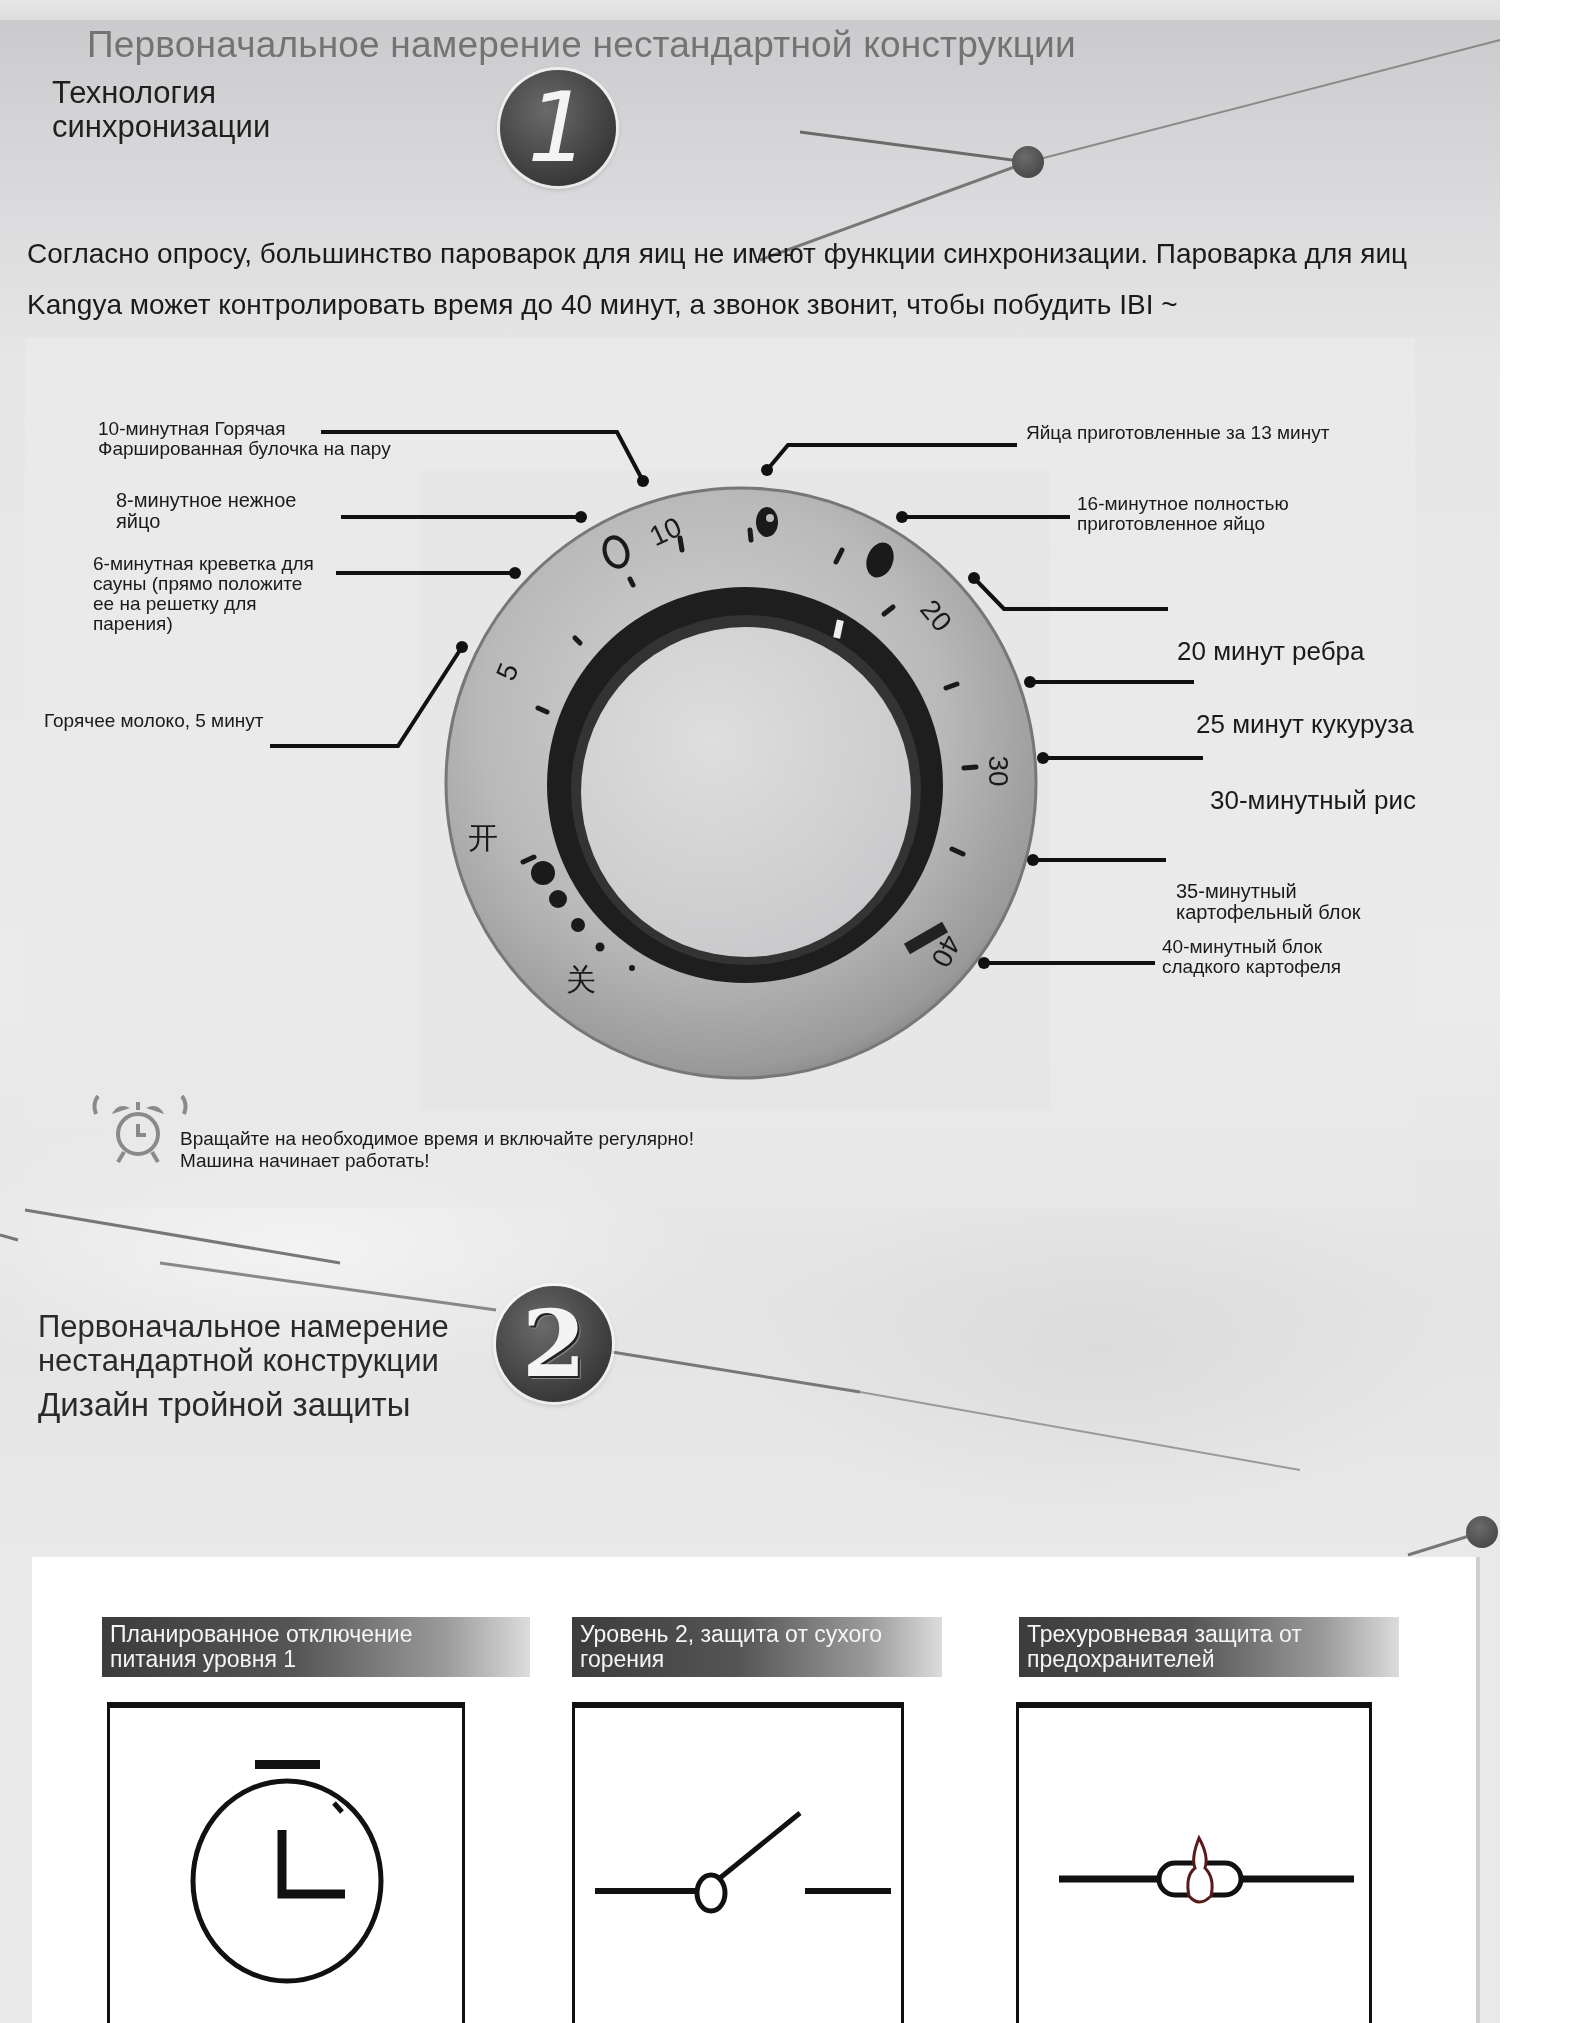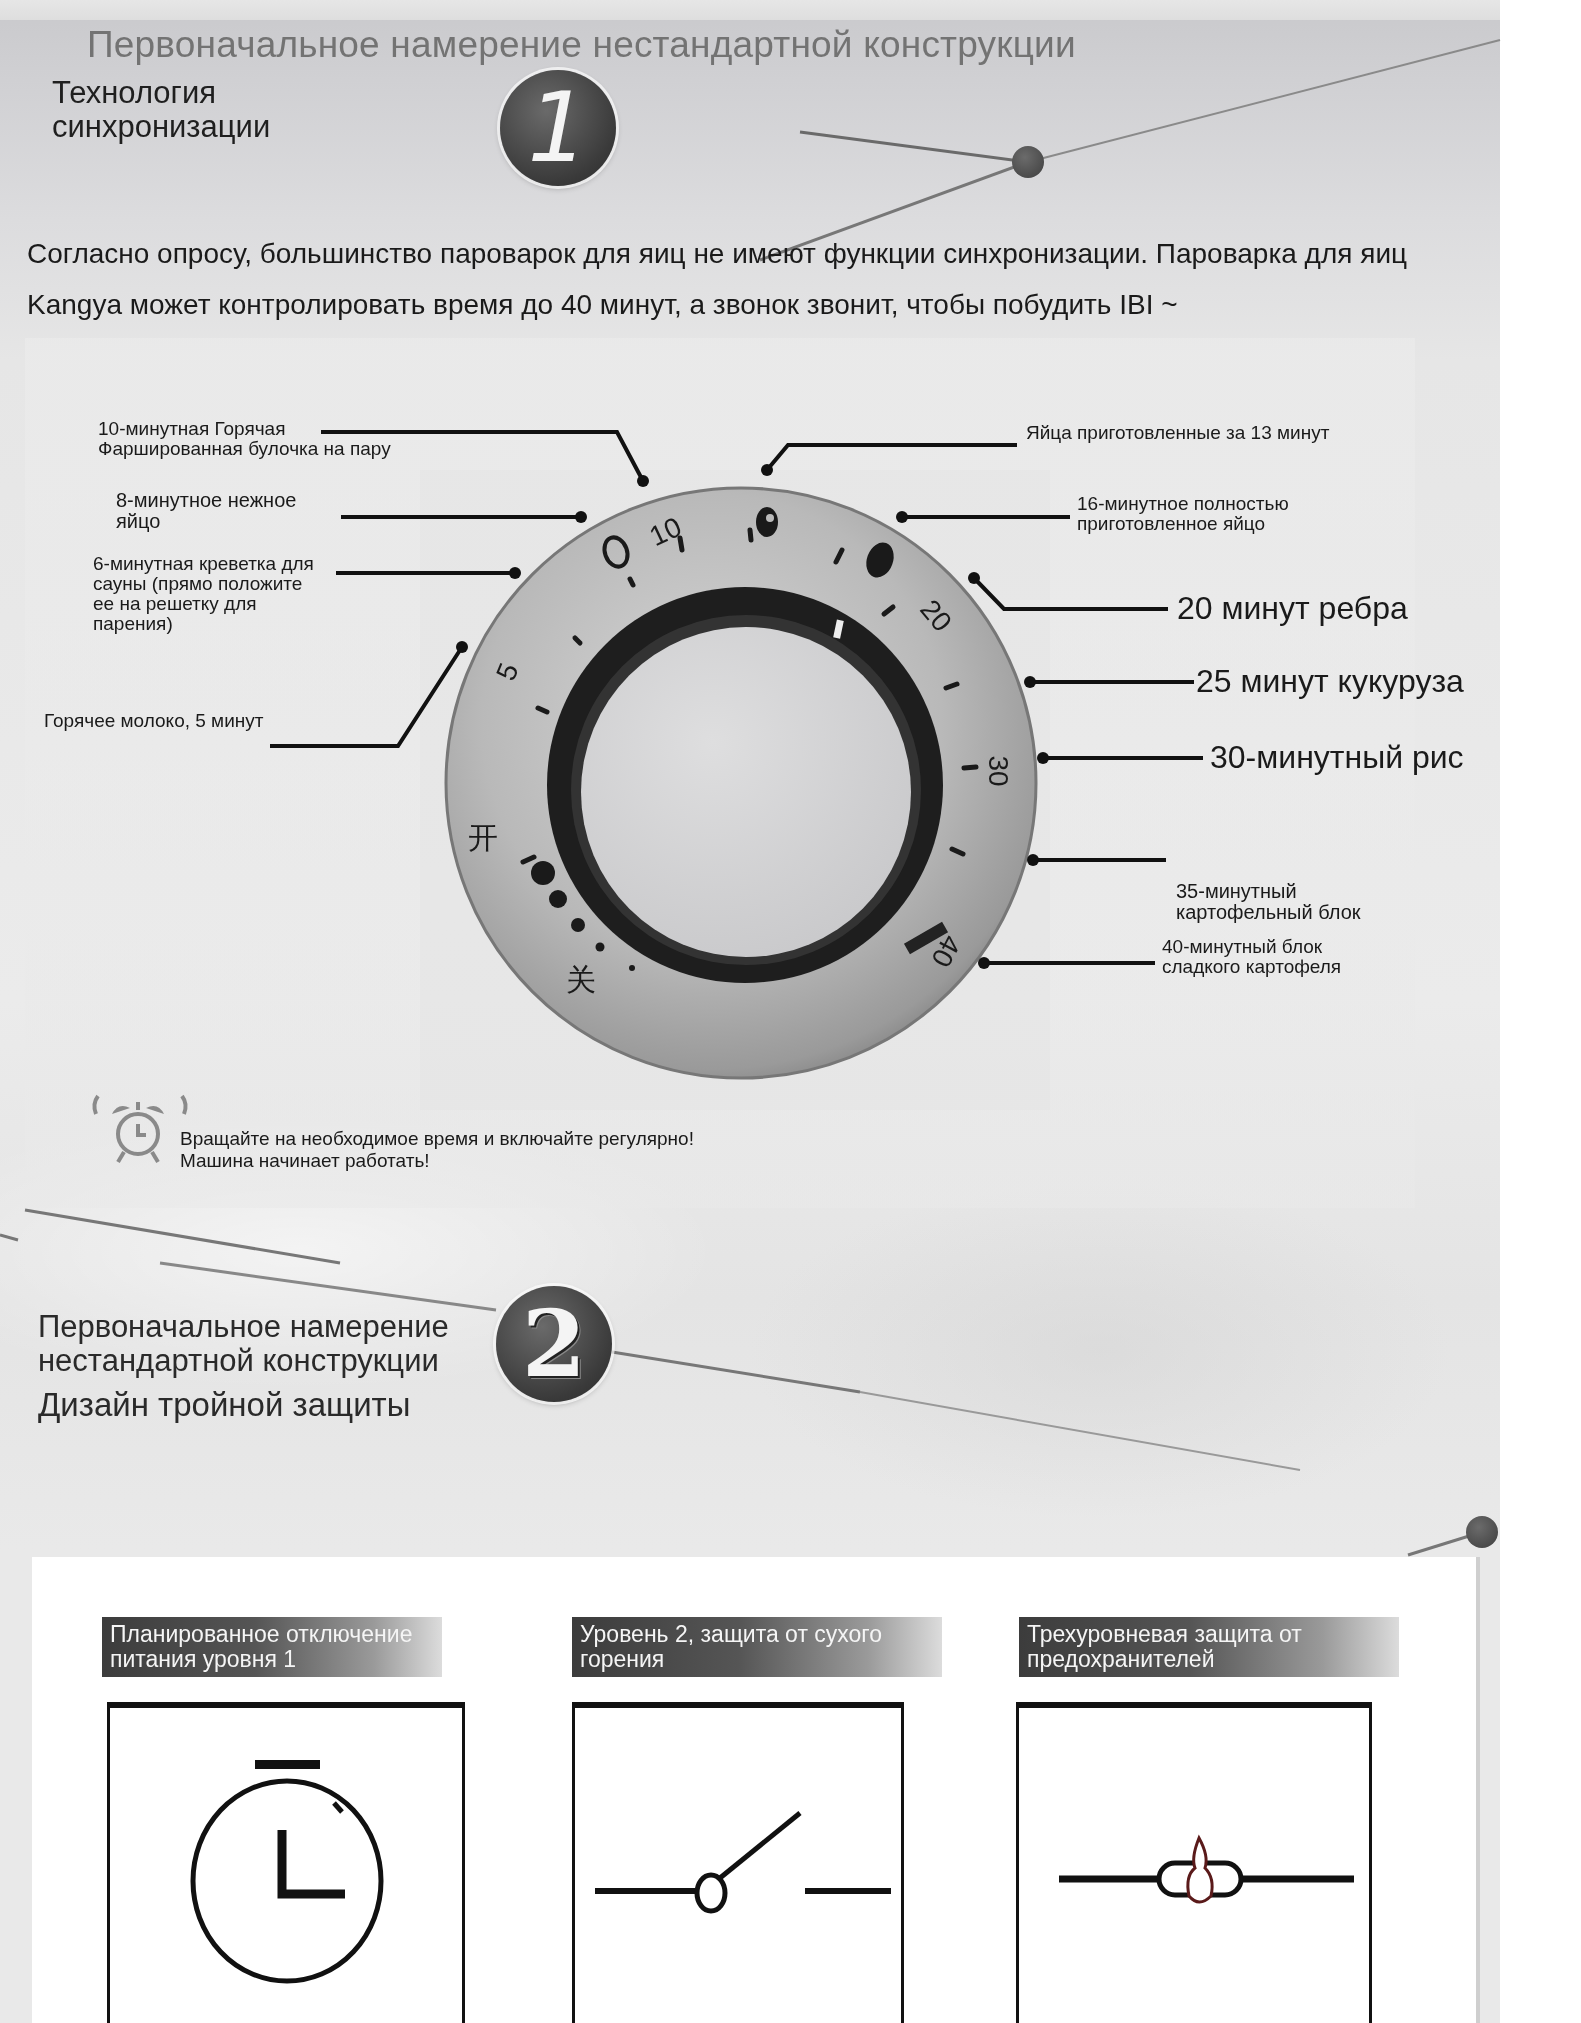--- a/index.html
+++ b/index.html
@@ -52,21 +52,21 @@
     background: linear-gradient(180deg, #ececec, #e9e9e9);
     opacity: 0.6;
   }
   .dial-bg-box {
     position: absolute; left: 420px; top: 470px; width: 630px; height: 640px;
     background: #e3e3e3; opacity: 0.55;
   }
   .lbl { position: absolute; color: #1a1a1a; white-space: nowrap; }
   .lbl-sm { font-size: 19px; line-height: 20px; }
   .lbl-md { font-size: 20px; line-height: 21px; }
-  .lbl-lg { font-size: 32px; line-height: 28px; }
+  .lbl-lg { font-size: 26px; line-height: 28px; margin-top: 43px; }
   svg.overlay { position: absolute; left: 0; top: 0; }
   .hint { left: 180px; top: 1128px; font-size: 19px; line-height: 22px; color: #1a1a1a; white-space: nowrap; }
   .sec2-title { left: 38px; top: 1310px; font-size: 31px; line-height: 34px; color: #2a2a2a; }
   .sec2-sub { left: 38px; top: 1386px; font-size: 33px; color: #2a2a2a; white-space: nowrap; }
   .panel {
     position: absolute; left: 32px; top: 1557px; width: 1444px; height: 480px;
     background: #ffffff;
     border-right: 4px solid #cfcfcf;
   }
   .feature-label {
@@ -250,21 +250,21 @@
 
 <div class="abs sec2-title">
   <div>Первоначальное намерение</div>
   <div>нестандартной конструкции</div>
 </div>
 <div class="abs sec2-sub">Дизайн тройной защиты</div>
 <div class="badge badge-2">2</div>
 
 <div class="panel"></div>
 
-<div class="feature-label" style="left:102px;width:340px;">
+<div class="feature-label" style="left:102px;width:428px;">
   <div>Планированное отключение</div>
   <div>питания уровня 1</div>
 </div>
 <div class="feature-label" style="left:572px;width:370px;">
   <div>Уровень 2, защита от сухого</div>
   <div>горения</div>
 </div>
 <div class="feature-label" style="left:1019px;width:380px;">
   <div>Трехуровневая защита от</div>
   <div>предохранителей</div>

